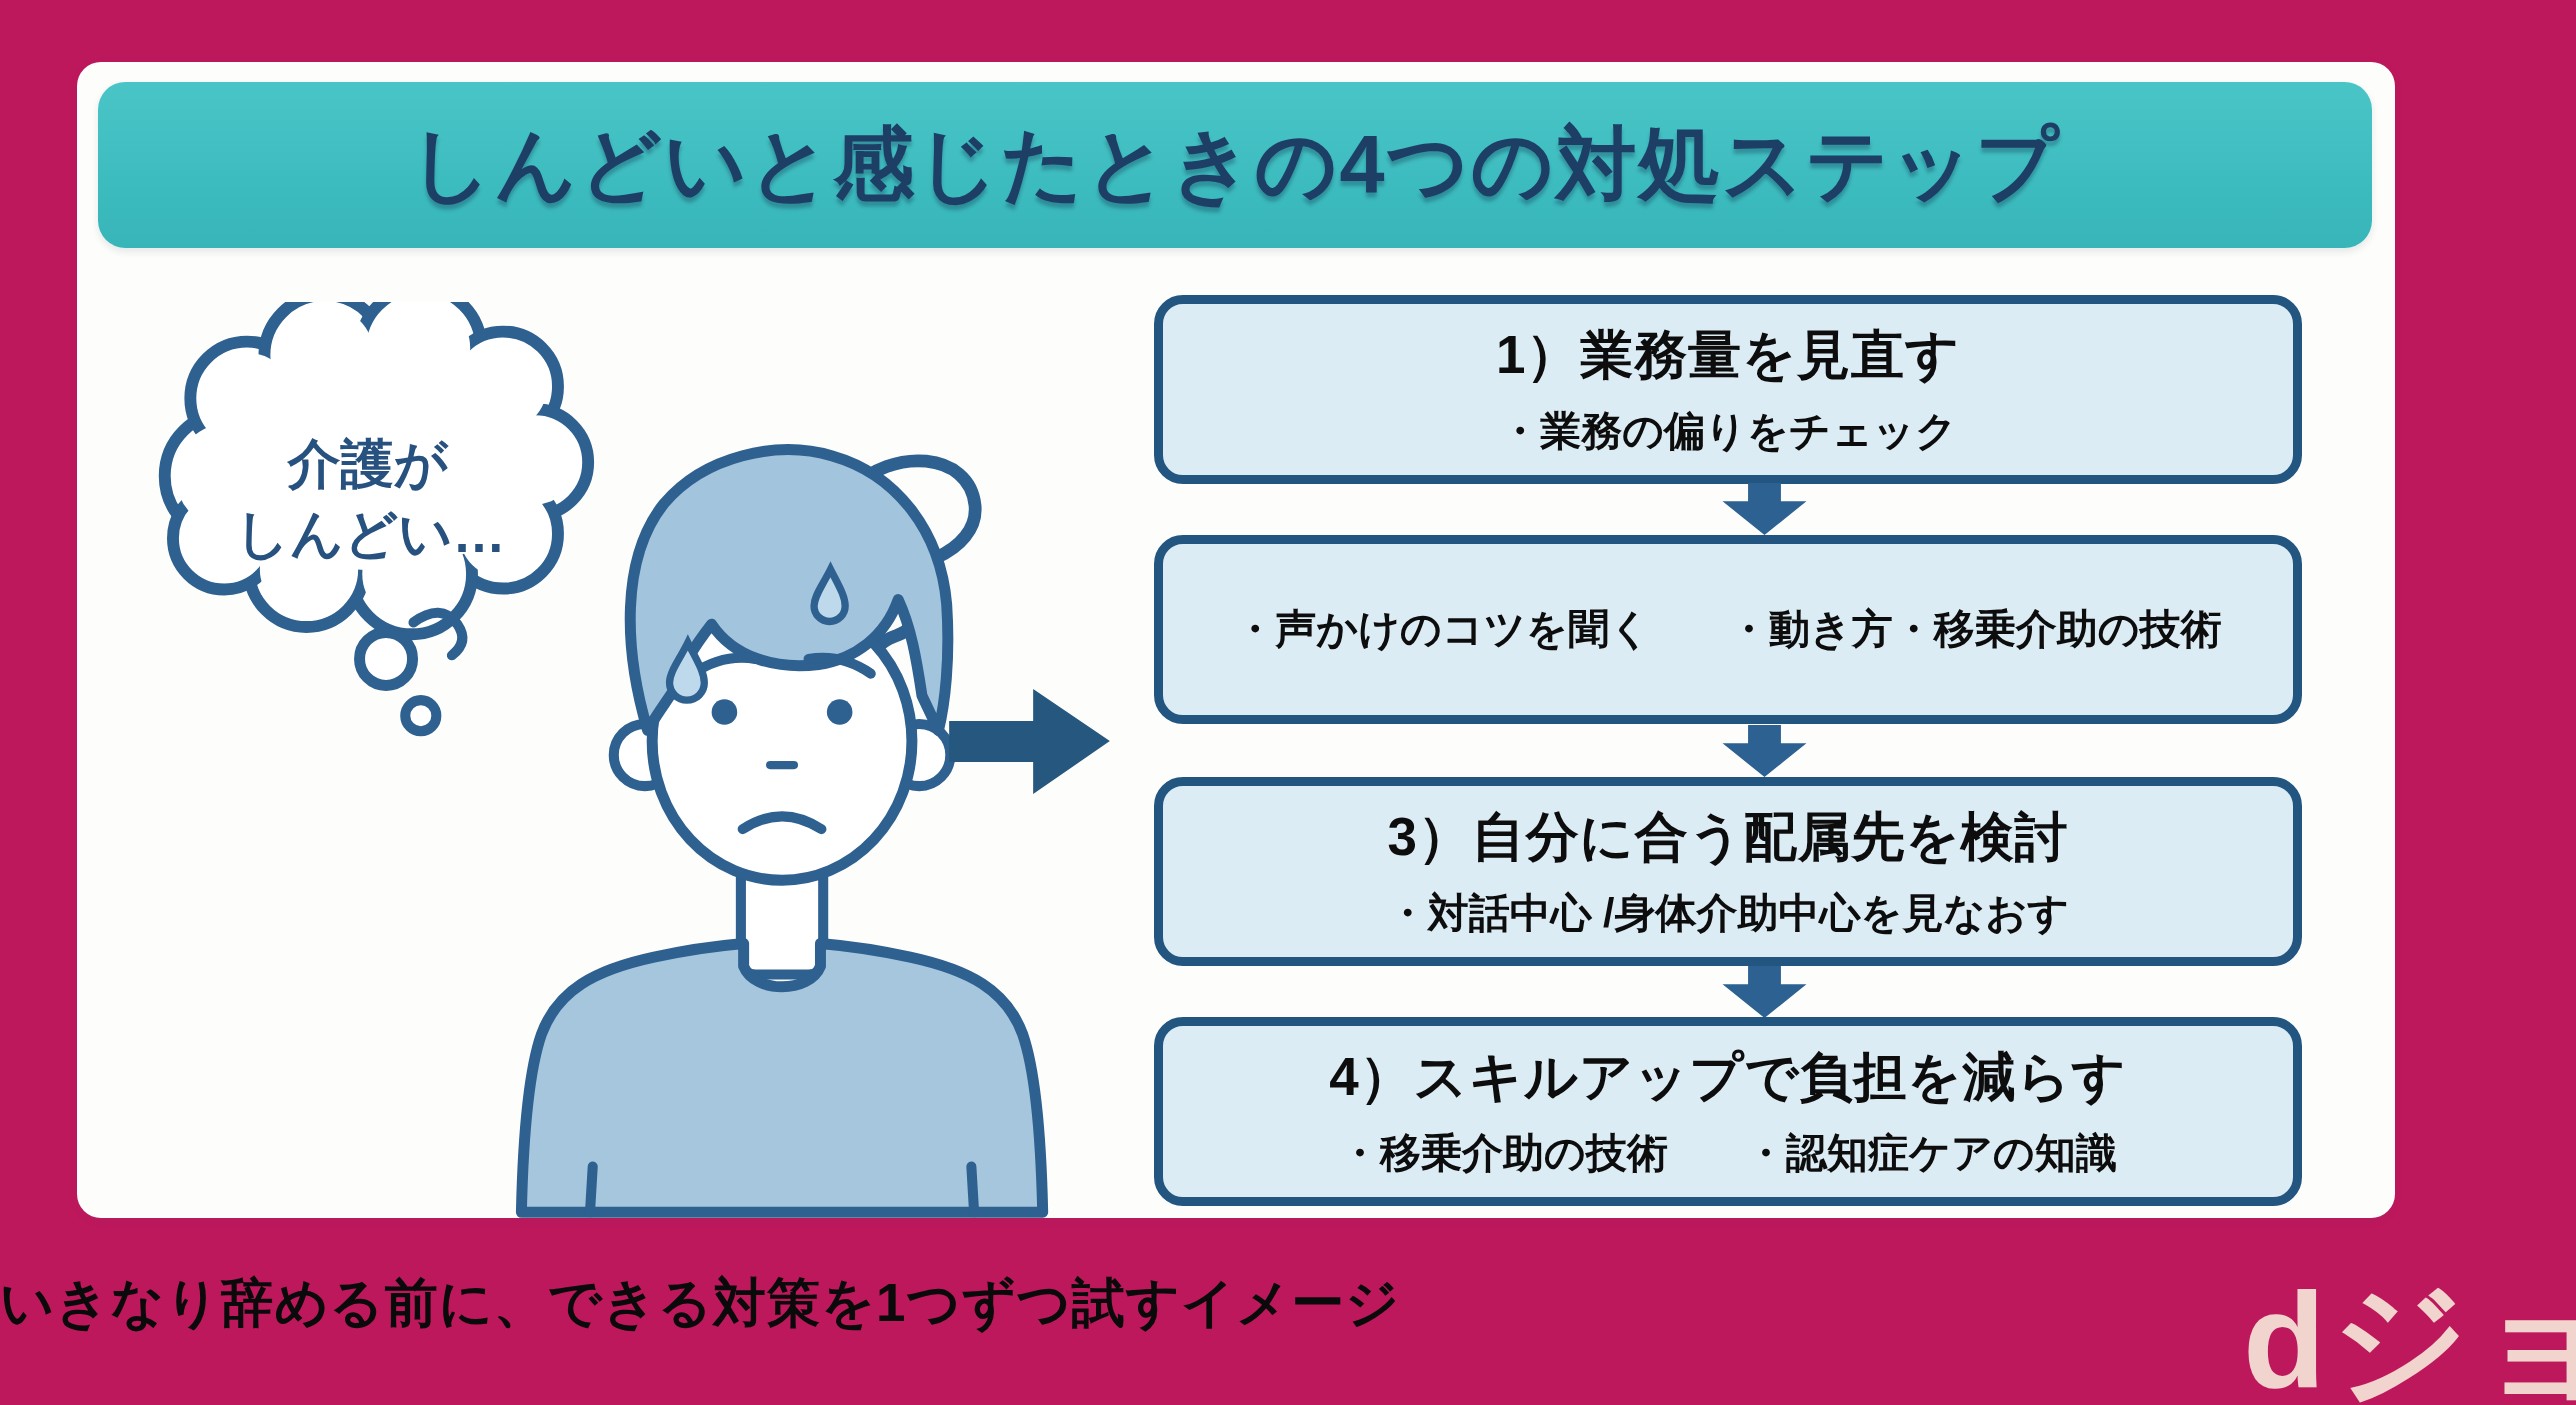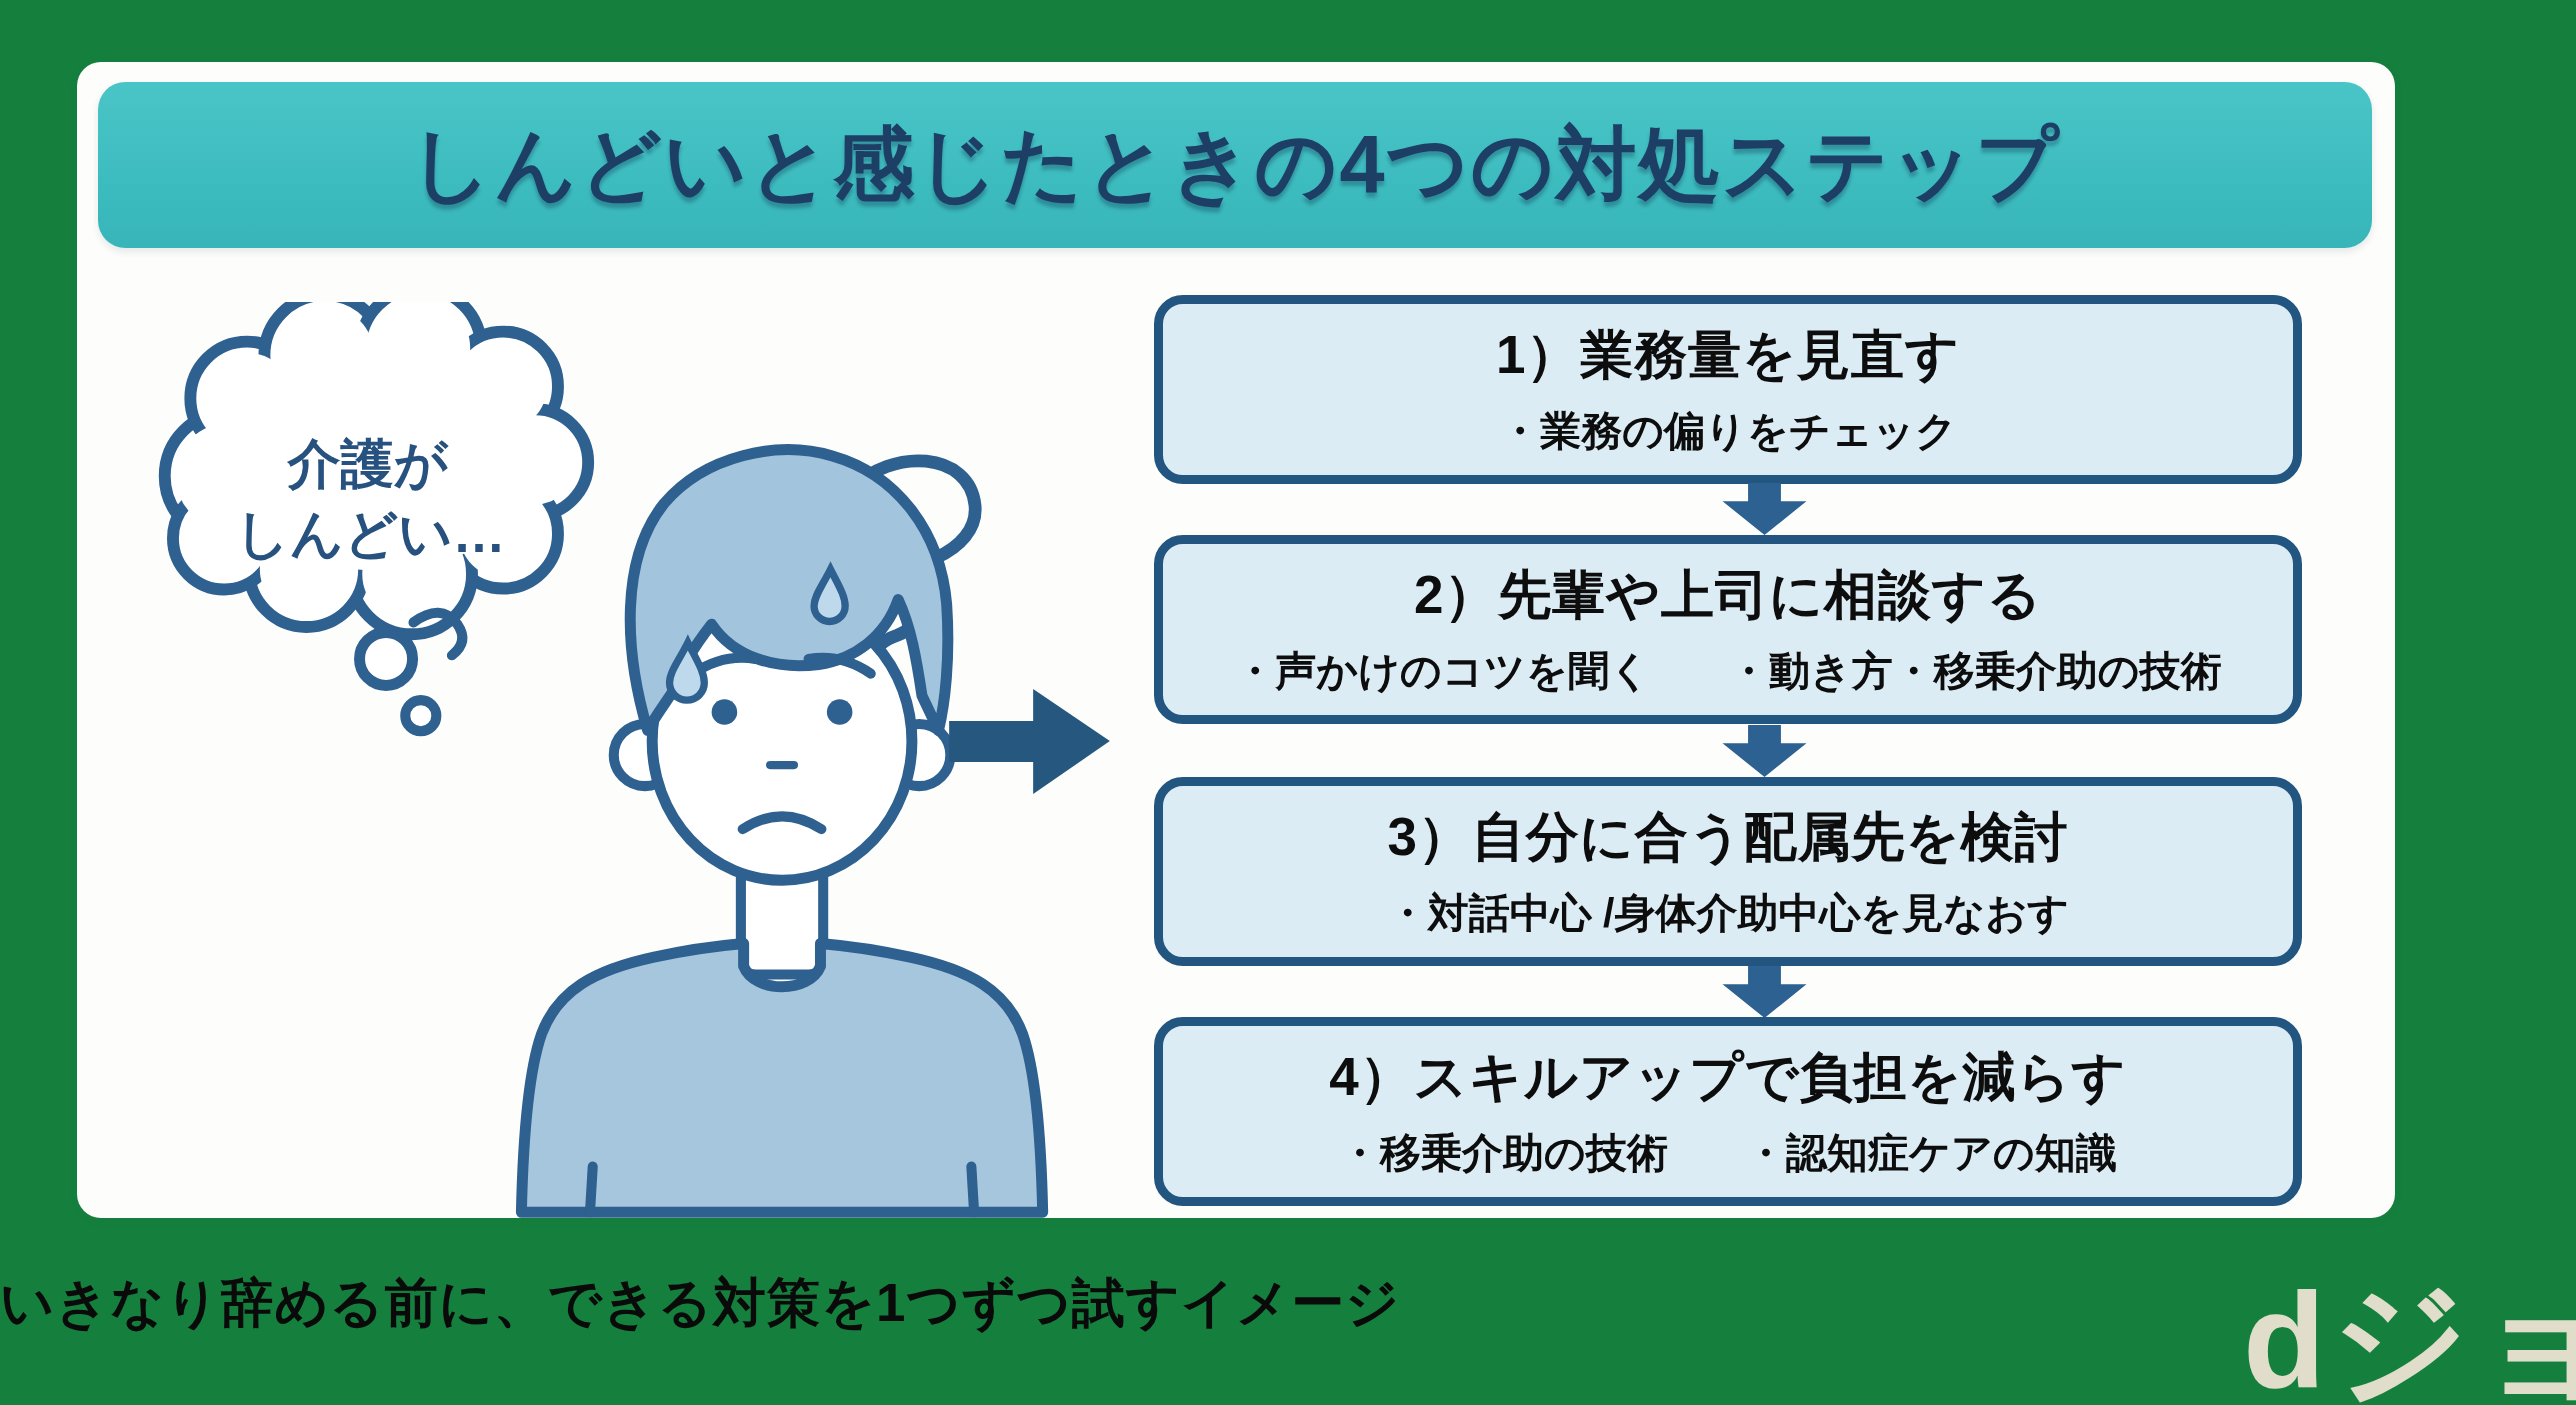--- a/index.html
+++ b/index.html
@@ -1,18 +1,18 @@
 <!DOCTYPE html>
 <html style="font-size:14.6px"><head>
 <meta charset="utf-8">
 <style>
   html,body{margin:0;padding:0;background:#e6f3f2;}
   .stage{
     position:relative;width:2576px;height:1405px;overflow:hidden;
-    background:#15803d;
+    background:#be185d;
     font-family:"Liberation Sans","DejaVu Sans",sans-serif;
   }
   .card{
     position:absolute;left:77px;top:62px;width:2318px;height:1156px;
     background:#fdfdfb;border-radius:24px;
     box-shadow:0 2.7px 9.1px rgba(40,80,90,0.06);
   }
   .banner{
     position:absolute;left:98px;top:82px;width:2274px;height:166px;
     border-radius:27.4px;
@@ -148,21 +148,20 @@
       <div class="bullets">
         <span class="bullet">・業務の偏りをチェック</span>
       </div>
     </div>
 
     <svg class="arrow-down" style="top:188px;" viewBox="0 0 110 57">
       <polygon points="37,0 73,0 73,20 101,20 55,57 9,20 37,20" fill="#2c6191"></polygon>
     </svg>
 
     <div class="step" style="top:240px;">
-      <div class="step-head">2）先輩や上司に相談する</div>
       <div class="bullets">
         <span class="bullet">・声かけのコツを聞く</span>
         <span class="bullet">・動き方・移乗介助の技術</span>
       </div>
     </div>
 
     <svg class="arrow-down" style="top:430px;" viewBox="0 0 110 57">
       <polygon points="37,0 73,0 73,20 101,20 55,57 9,20 37,20" fill="#2c6191"></polygon>
     </svg>
 

